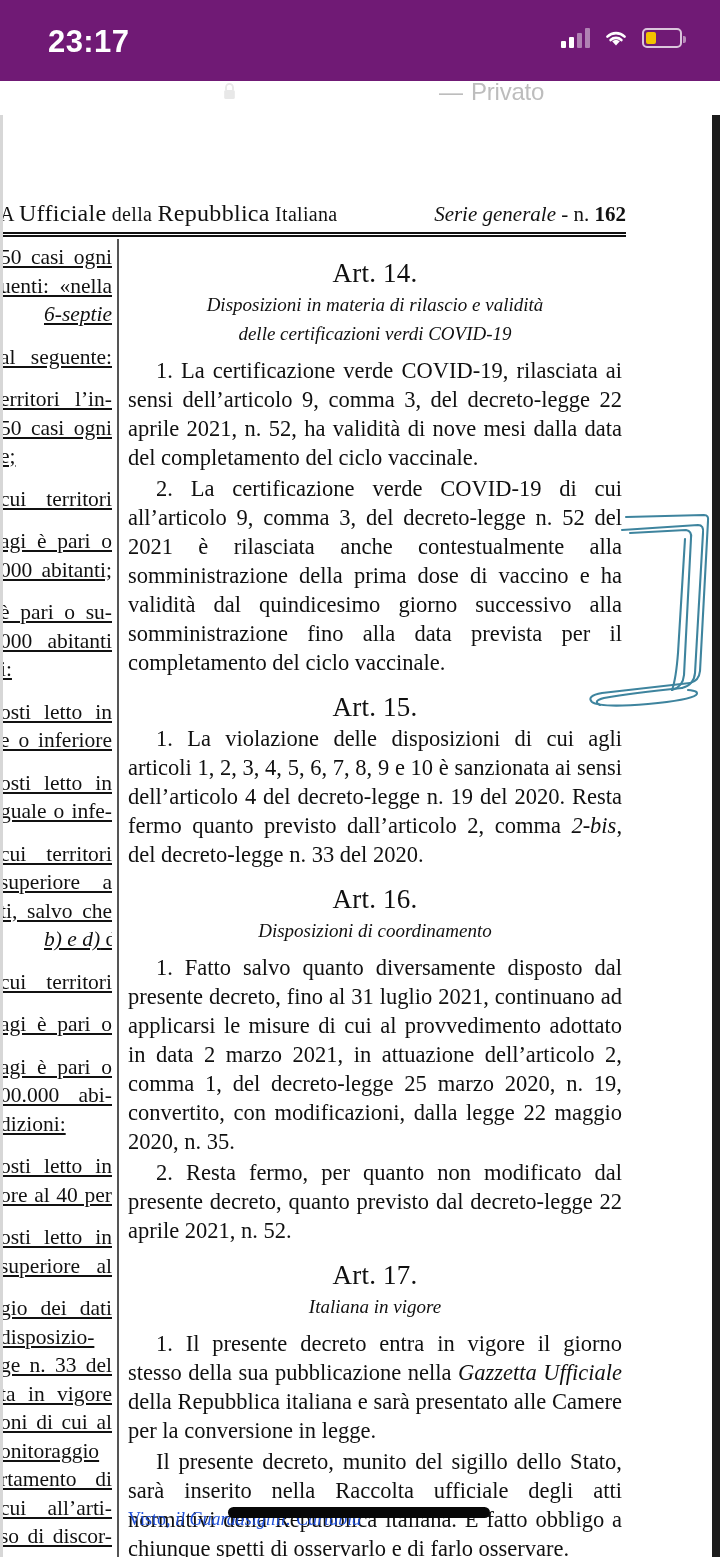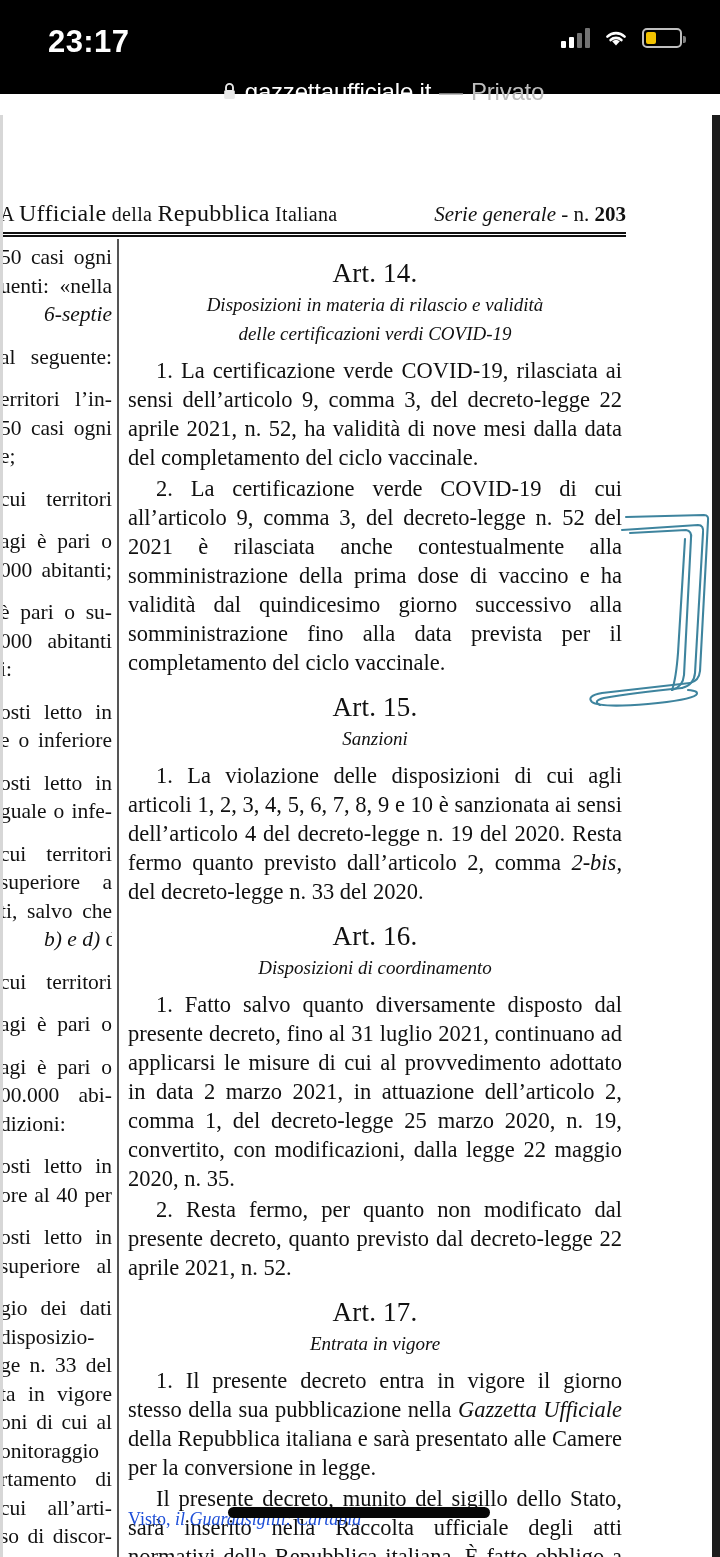--- a/index.html
+++ b/index.html
@@ -16,22 +16,22 @@
     height: 1557px;
     background: #ffffff;
     overflow: hidden;
   }
 
   
   .browser-chrome {
     position: absolute;
     left: 0; top: 0;
     width: 720px;
-    height: 94px;
-    background: #000000;
+    height: 81px;
+    background: #701a75;
     z-index: 30;
   }
   .status-row {
     position: relative;
     height: 68px;
   }
   .clock {
     position: absolute;
     left: 48px; top: 24px;
     color: #ffffff;
@@ -174,21 +174,21 @@
     width: 112px;
     font-family: "Liberation Serif", serif;
     font-size: 21.5px;
     line-height: 28.5px;
     color: #111;
     text-align: justify;
     text-align-last: justify;
     overflow: hidden;
   }
   .col-left p { margin: 0 0 14px 0; white-space: nowrap; }
-  .col-left p span { display: block; }
+  .col-left p span { display: block; text-decoration: underline; }
   .col-left i { font-style: italic; margin-left: 44px; }
 
   .col-main {
     position: absolute;
     left: 128px; top: 128px;
     width: 494px;
     font-family: "Liberation Serif", serif;
     font-size: 22.5px;
     line-height: 29px;
     color: #101010;
@@ -291,21 +291,21 @@
   <div class="left-edge"></div>
   <div class="right-edge"></div>
 
   <div class="page">
 
     <div class="gazette-head">
       <div class="gz-left">
         <span>A </span><span class="cap">Ufficiale</span><span> della </span><span class="cap">Repubblica</span><span> Italiana</span>
       </div>
       <div class="gz-right">
-        <em>Serie generale</em><span> - n. </span><b>203</b>
+        <em>Serie generale</em><span> - n. </span><b>162</b>
       </div>
     </div>
 
     <div class="rule-double"></div>
     <div class="col-divider"></div>
 
     <div class="col-left">
         <p>
           <span>50 casi ogni</span>
           <span>uenti: «nella</span>
@@ -376,28 +376,27 @@
           <span>so di discor-</span>
         </p>
       </div>
 
     <div class="col-main">
         <div class="art-title">Art. 14.</div>
         <div class="art-sub">Disposizioni in materia di rilascio e validità<br><span>delle certificazioni verdi COVID-19</span></div>
         <p class="para">1. La certificazione verde COVID-19, rilasciata ai sensi dell’articolo 9, comma 3, del decreto-legge 22 aprile 2021, n. 52, ha validità di nove mesi dalla data del completamento del ciclo vaccinale.</p>
         <p class="para">2. La certificazione verde COVID-19 di cui all’articolo 9, comma 3, del decreto-legge n. 52 del 2021 è rilasciata anche contestualmente alla somministrazione della prima dose di vaccino e ha validità dal quindicesimo giorno successivo alla somministrazione fino alla data prevista per il completamento del ciclo vaccinale.</p>
         <div class="art-title">Art. 15.</div>
-        <div class="art-sub">Sanzioni</div>
         <p class="para">1. La violazione delle disposizioni di cui agli articoli 1, 2, 3, 4, 5, 6, 7, 8, 9 e 10 è sanzionata ai sensi dell’articolo 4 del decreto-legge n. 19 del 2020. Resta fermo quanto previsto dall’articolo 2, comma <i>2-bis</i>, del decreto-legge n. 33 del 2020.</p>
         <div class="art-title">Art. 16.</div>
         <div class="art-sub">Disposizioni di coordinamento</div>
         <p class="para">1. Fatto salvo quanto diversamente disposto dal presente decreto, fino al 31 luglio 2021, continuano ad applicarsi le misure di cui al provvedimento adottato in data 2 marzo 2021, in attuazione dell’articolo 2, comma 1, del decreto-legge 25 marzo 2020, n. 19, convertito, con modificazioni, dalla legge 22 maggio 2020, n. 35.</p>
         <p class="para">2. Resta fermo, per quanto non modificato dal presente decreto, quanto previsto dal decreto-legge 22 aprile 2021, n. 52.</p>
         <div class="art-title">Art. 17.</div>
-        <div class="art-sub">Entrata in vigore</div>
+        <div class="art-sub">Italiana in vigore</div>
         <p class="para">1. Il presente decreto entra in vigore il giorno stesso della sua pubblicazione nella <i>Gazzetta Ufficiale</i> della Repubblica italiana e sarà presentato alle Camere per la conversione in legge.</p>
         <p class="para">Il presente decreto, munito del sigillo dello Stato, sarà inserito nella Raccolta ufficiale degli atti normativi della Repubblica italiana. È fatto obbligo a chiunque spetti di osservarlo e di farlo osservare.</p>
       </div>
 
     <div class="visto">
       <span>Visto, </span><i>il Guardasigilli: Cartabia</i>
     </div>
     <div class="redaction"></div>
 
     <div class="annotation">

